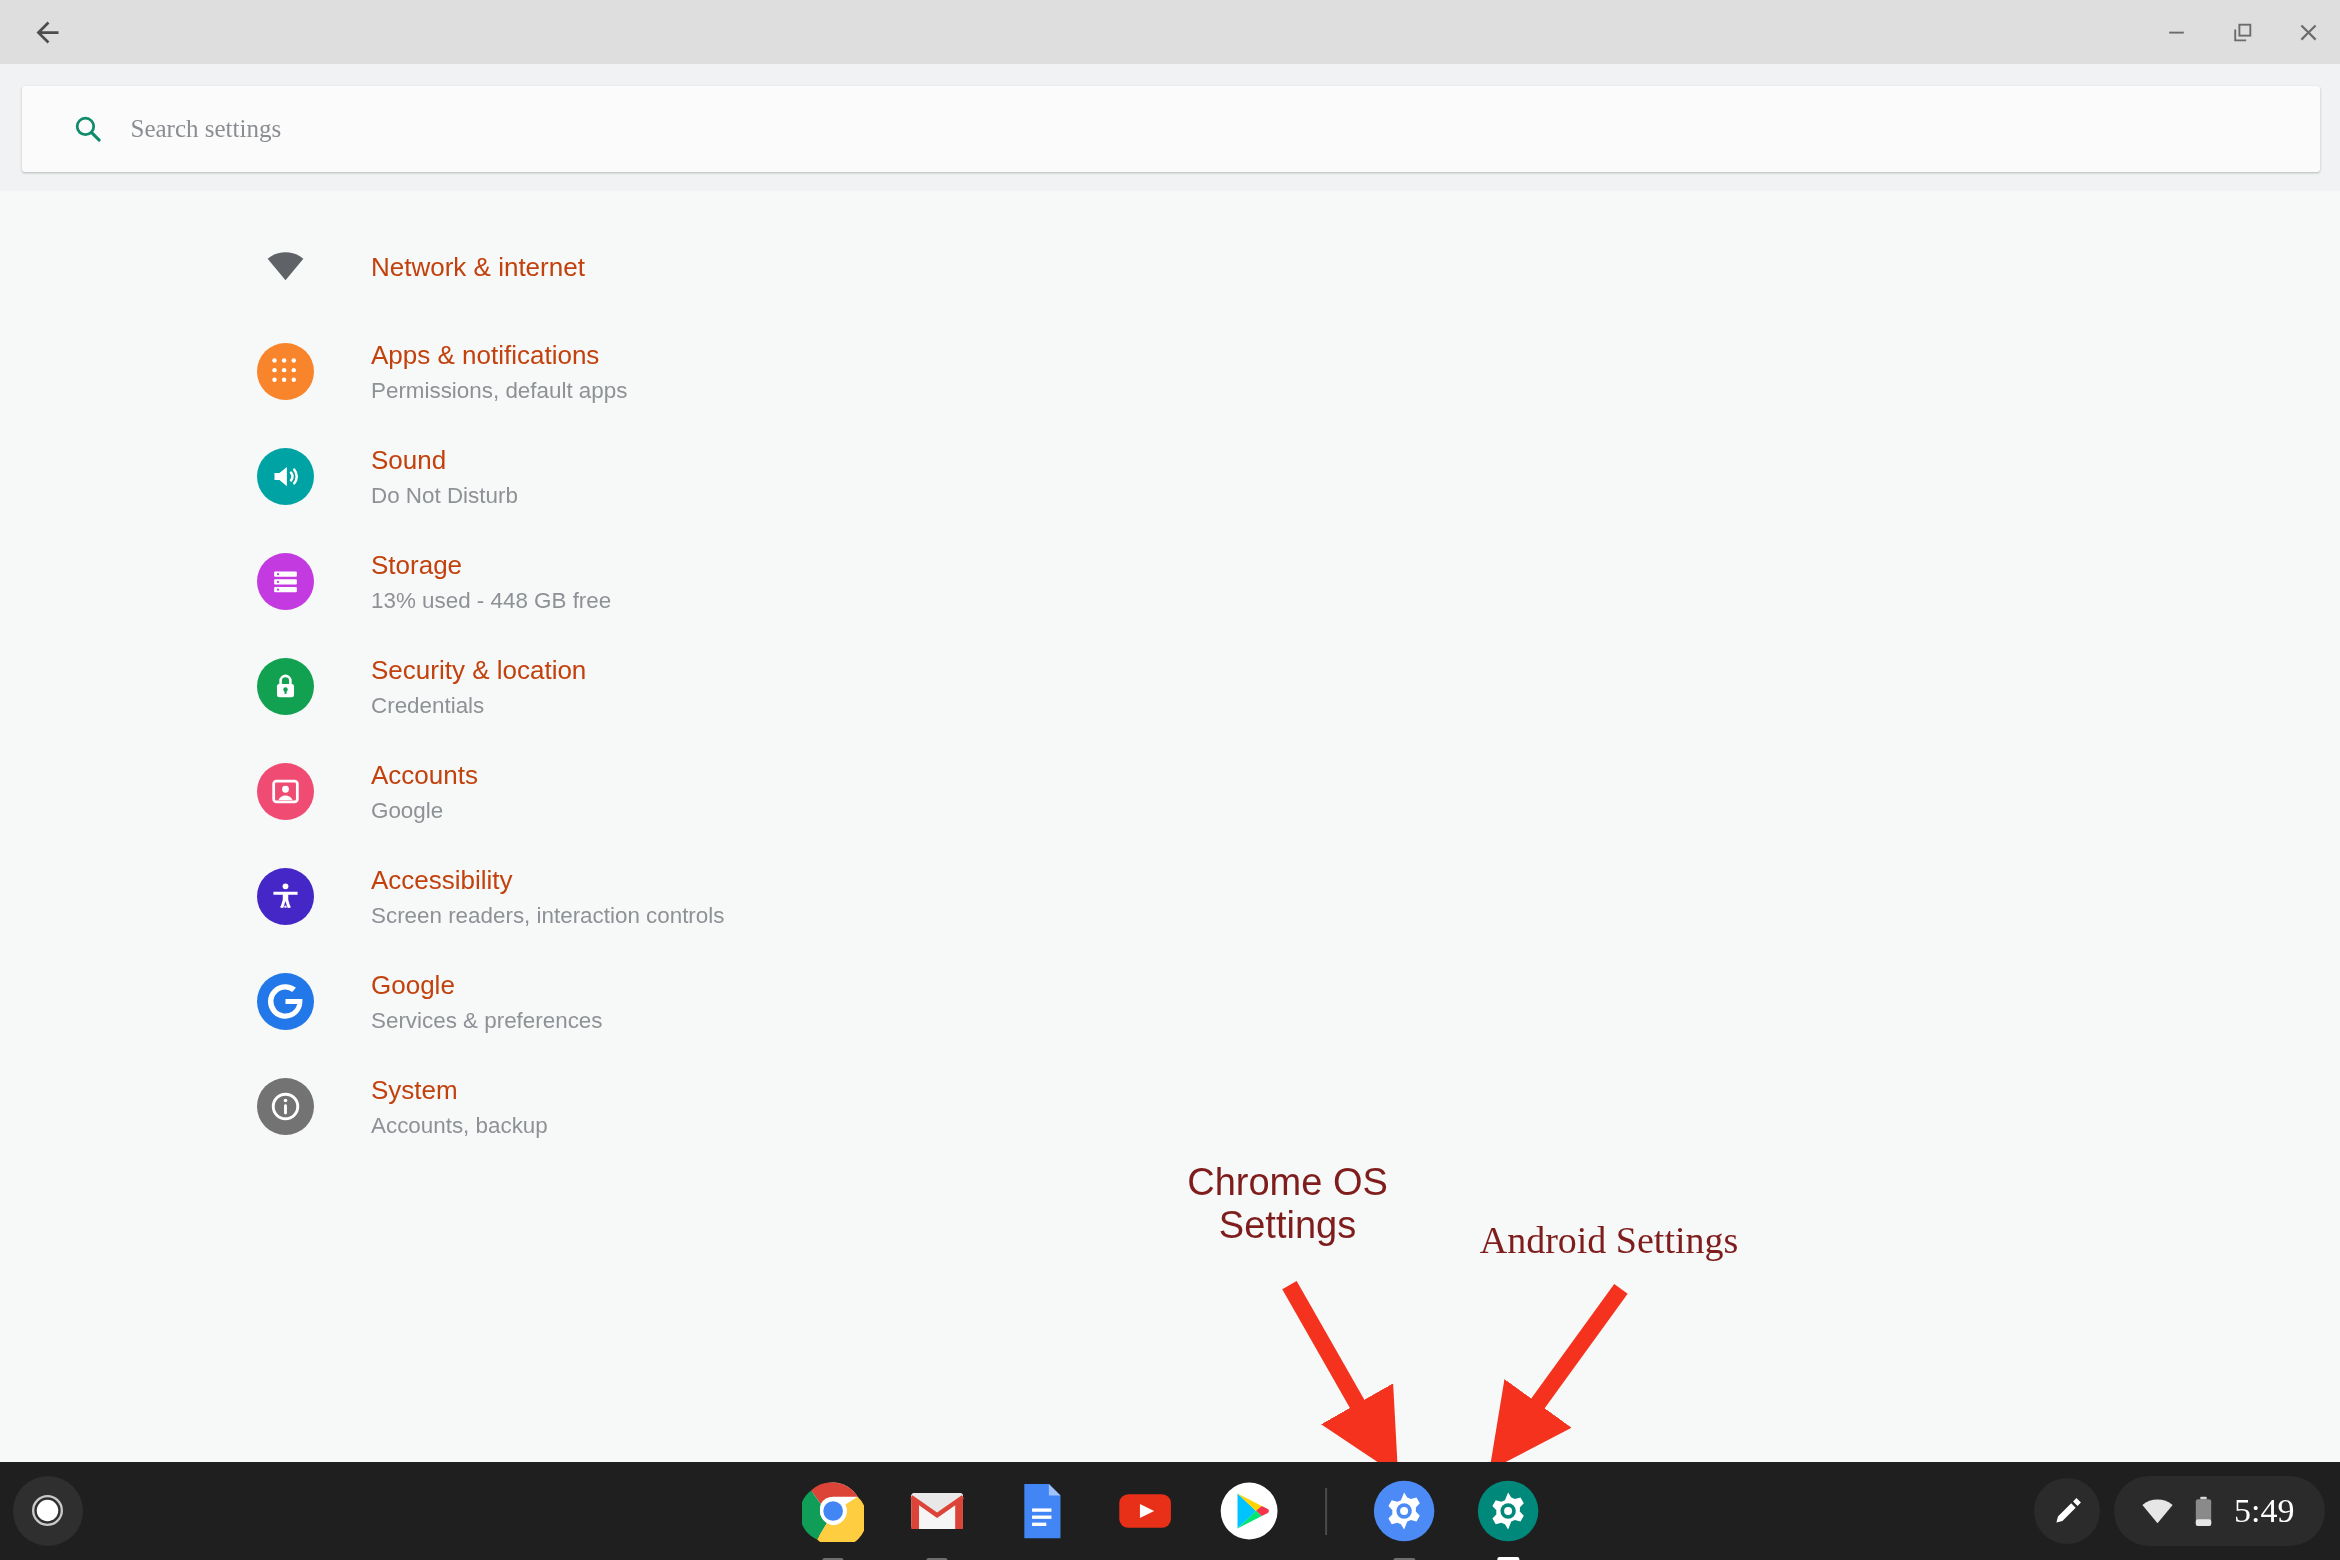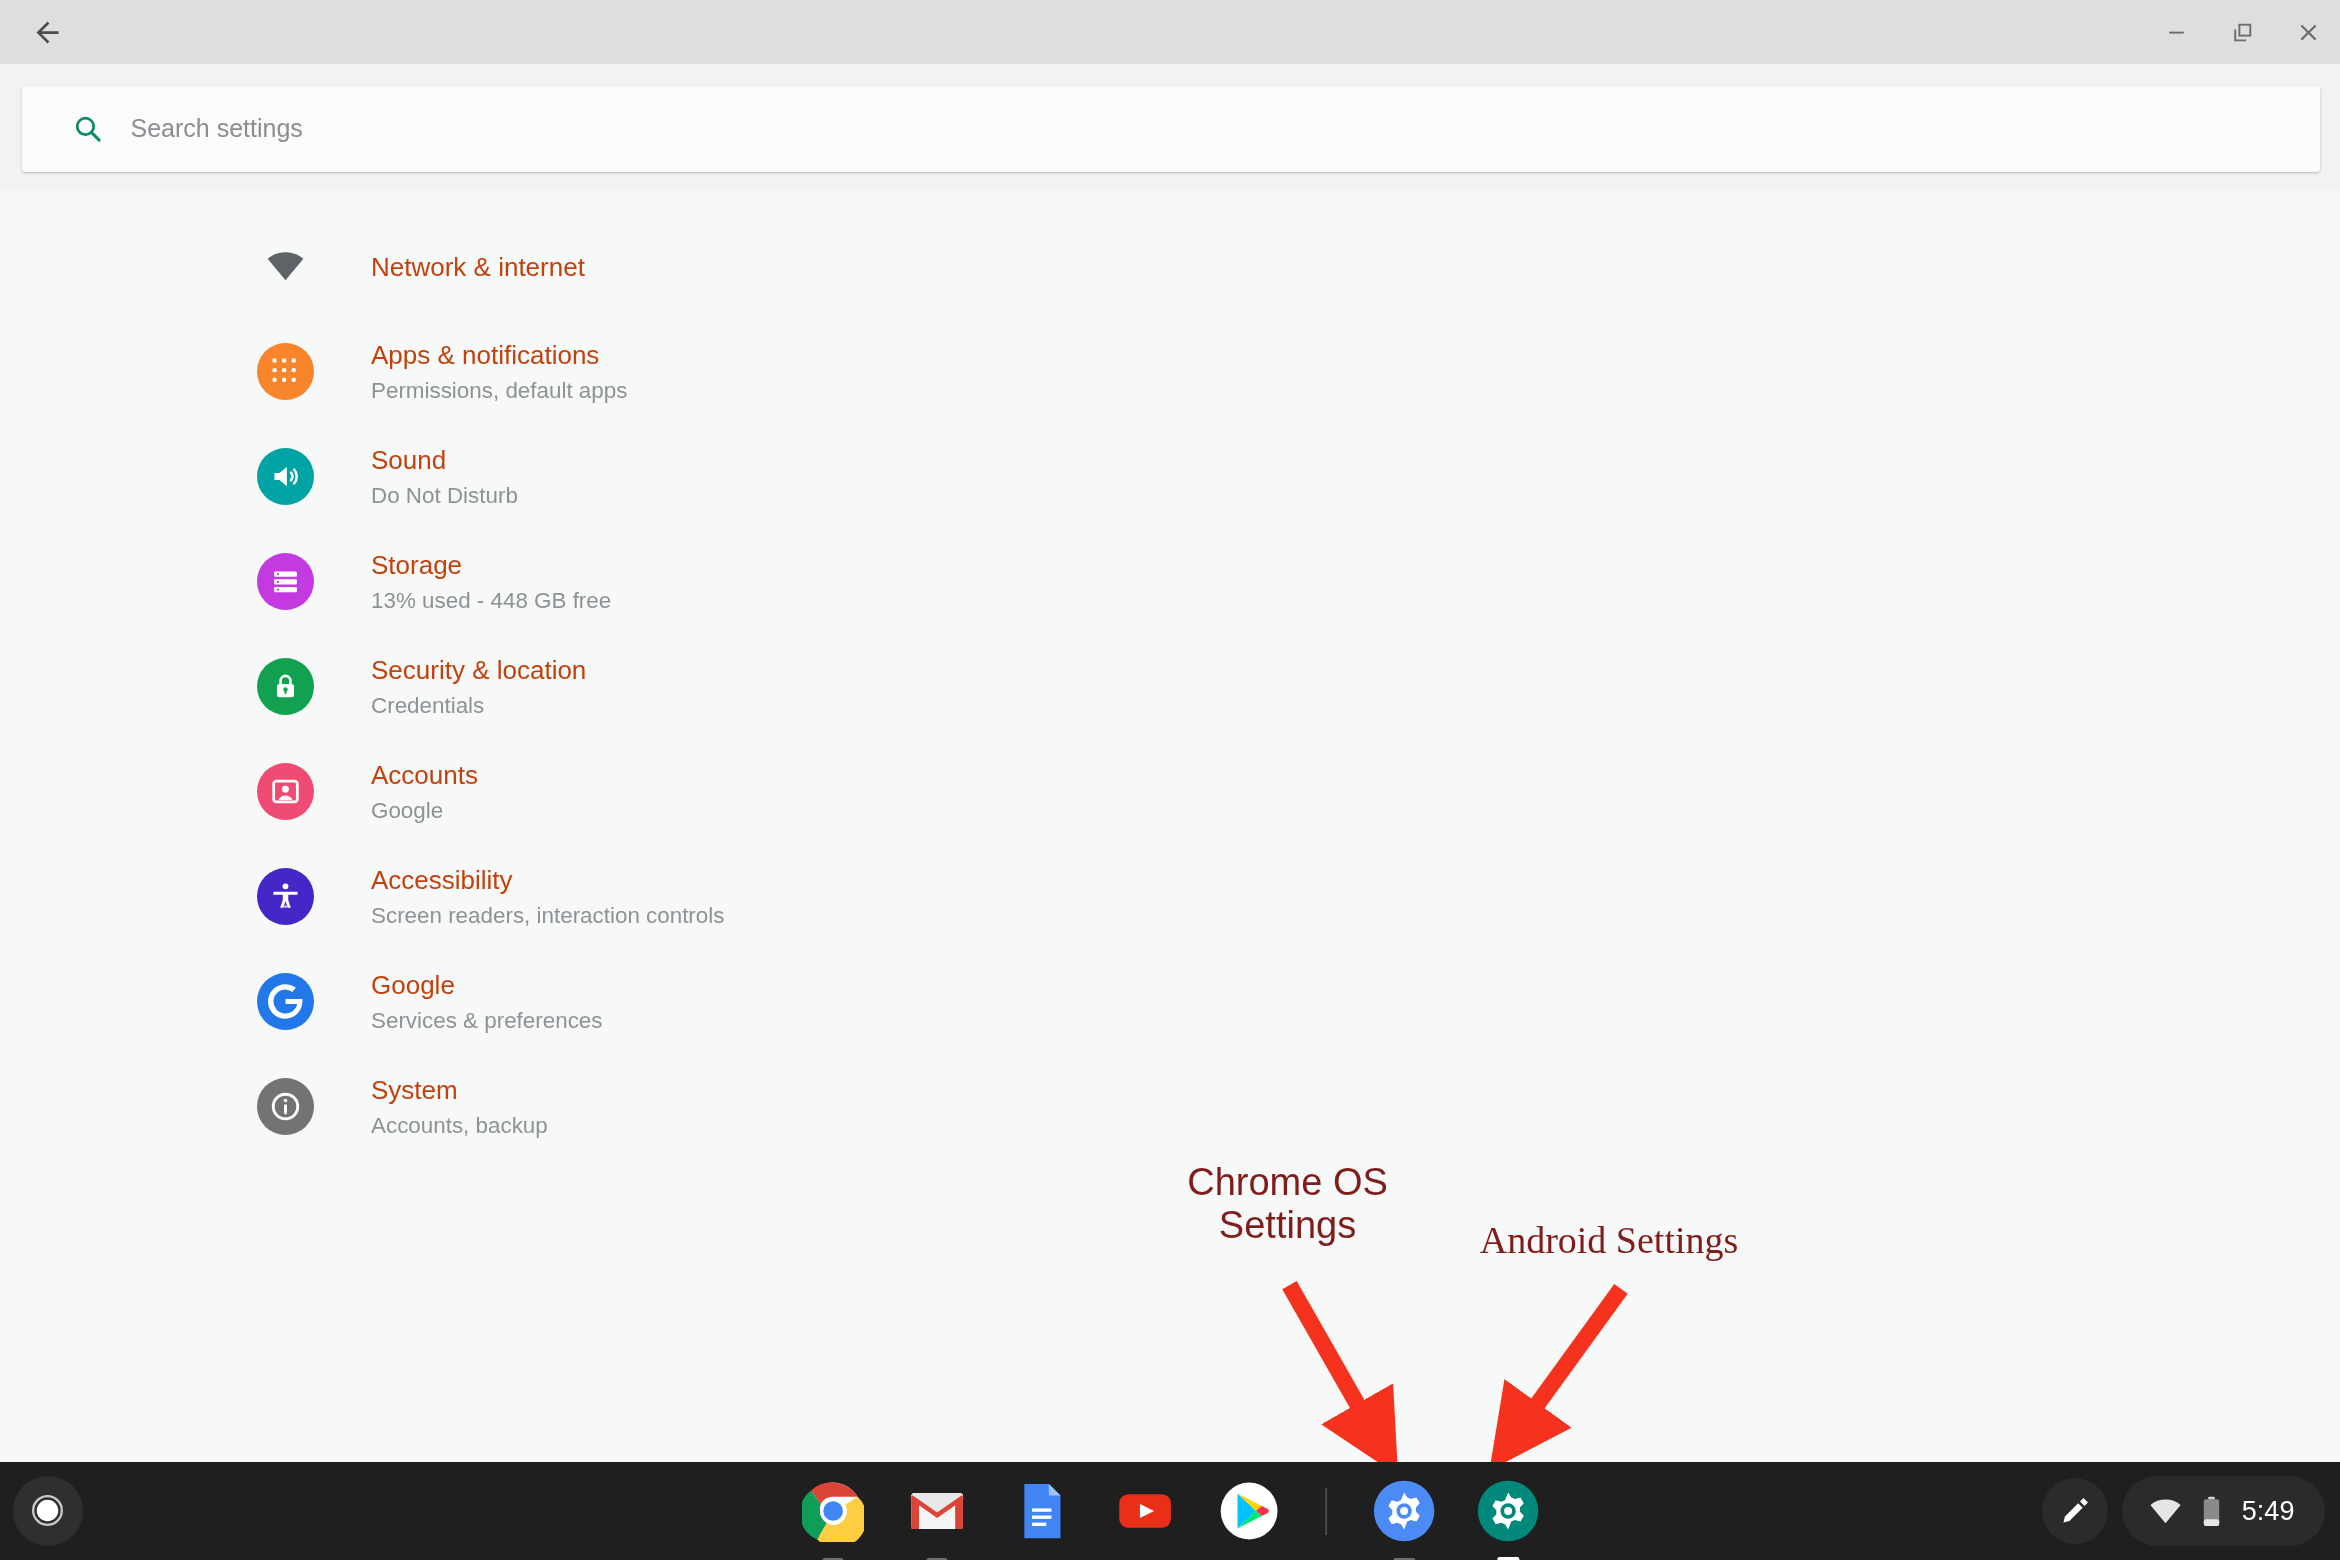--- a/index.html
+++ b/index.html
@@ -45,21 +45,21 @@
     background: #fbfbfb;
     border-radius: 2.9px;
     box-shadow: 0 1px 2.9px rgba(0,0,0,0.16), 0 1px 2px rgba(0,0,0,0.10);
     display: flex; align-items: center;
     cursor: text;
   }
   .search-icon { margin-left: 49px; display: flex; align-items: center; }
   .search-input {
     border: none; outline: none; background: transparent;
     margin-left: 27px;
-    font-family: Liberation Sans, sans-serif;
+    font-family: Liberation Serif, serif;
     font-size: 25px; color: #3c4043;
     width: 1560px;
   }
   .search-input::placeholder { color: #8a8d91; }
 
   
   .content {
     position: absolute; top: 191px; left: 0;
     width: 2341px; height: 1272px;
     background: #f7f8f8;
@@ -144,21 +144,21 @@
     display: flex; align-items: center; justify-content: center;
     cursor: pointer;
   }
   .status-pill {
     height: 70px; border-radius: 35px;
     background: #2b2b2b;
     display: flex; align-items: center; gap: 17.6px;
     padding: 0 31px 0 27px;
     cursor: pointer;
   }
-  .clock { color: #fff; font-size: 27px; }
+  .clock { color: #fff; font-size: 34px; font-family: Liberation Serif, serif; }
 </style>
 </head>
 <body>
 
 <div id="app">
 
   <div class="titlebar">
     <div class="back-btn">
       <svg width="33" height="33" viewBox="0 0 24 24">
         <path d="M20 11H7.8l5.6-5.6L12 4l-8 8 8 8 1.4-1.4L7.8 13H20z" fill="#4d4d4d"></path>

